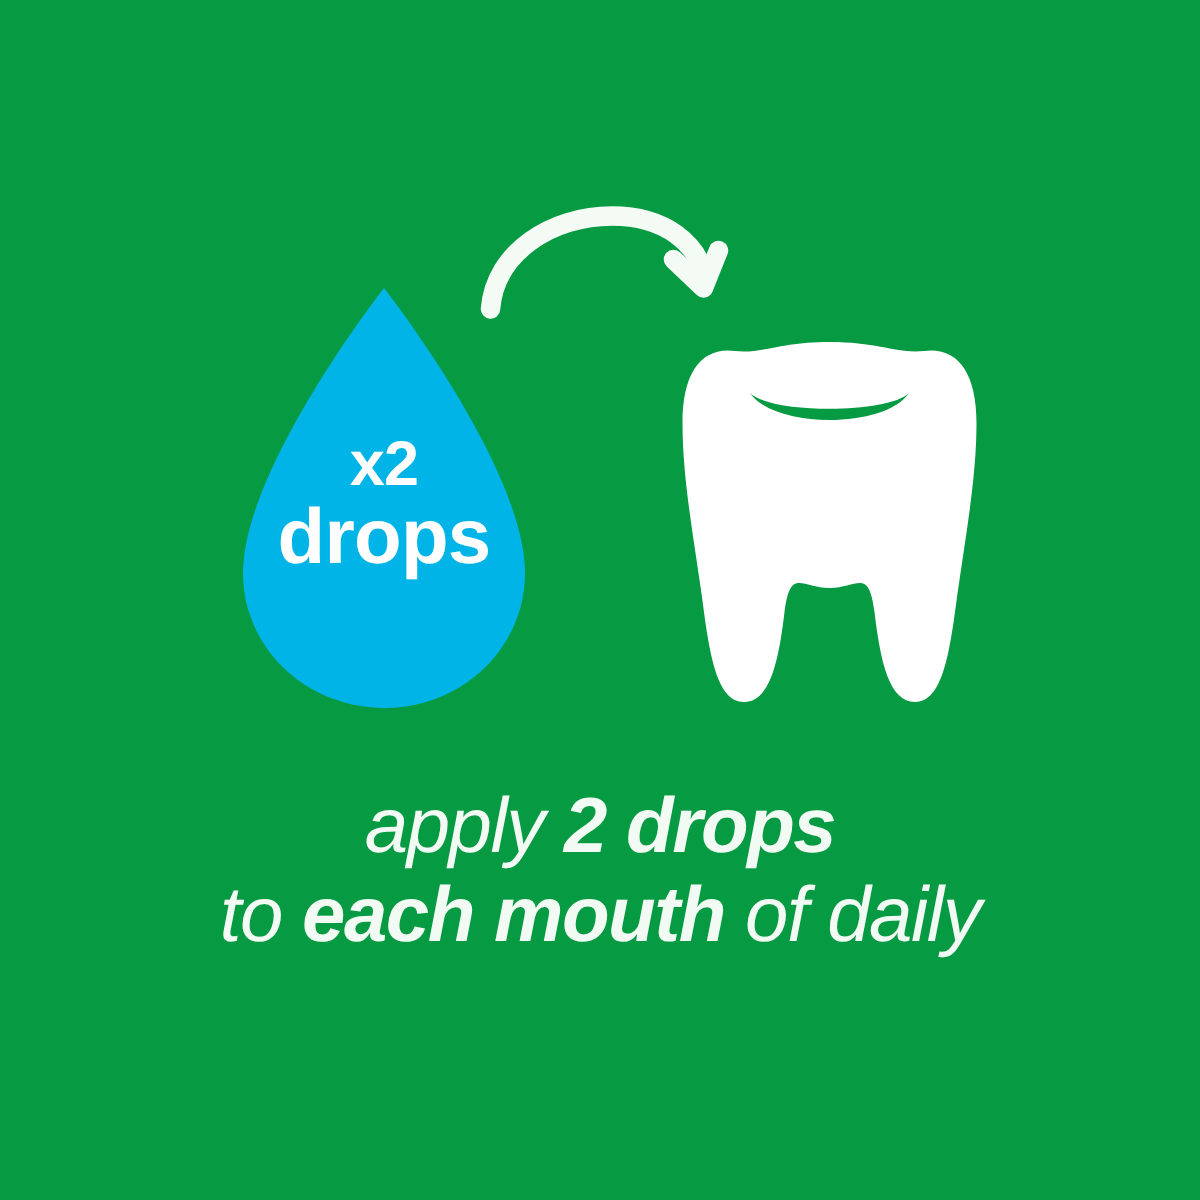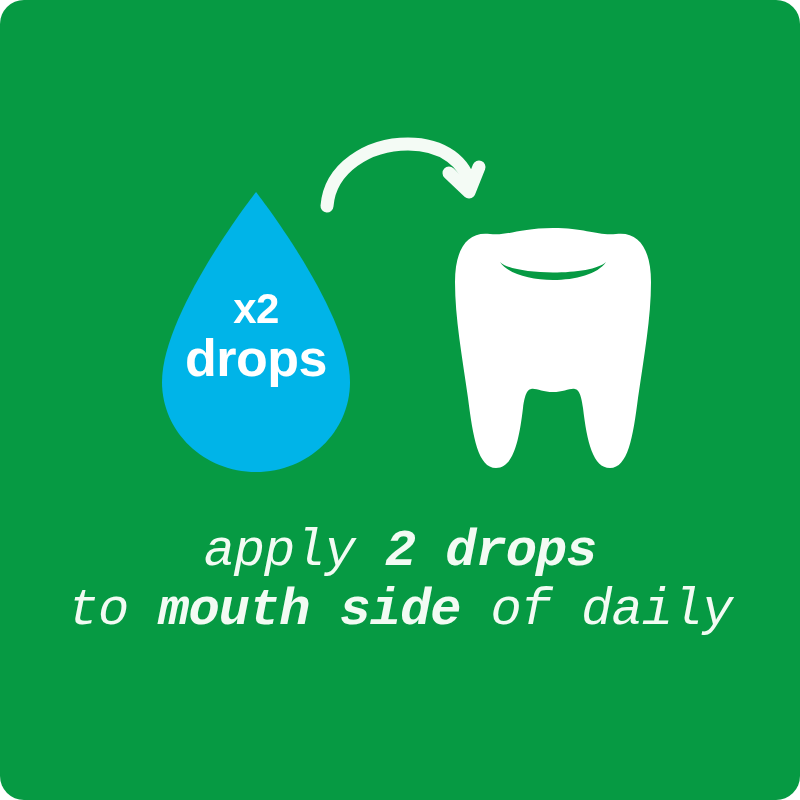--- a/index.html
+++ b/index.html
@@ -44,42 +44,42 @@
     font-size: 52px;
     margin-top: 2px;
   }
   .caption {
     position: absolute;
     left: 0;
     top: 522px;
     width: 800px;
     text-align: center;
     color: #F2FBF3;
-    font-family: Liberation Mono, monospace;
+    font-family: Liberation Sans, sans-serif;
     font-style: italic;
     font-size: 52px;
     line-height: 59px;
     letter-spacing: -1px;
     user-select: none;
   }
   .caption .cap-line {
     display: block;
     white-space: nowrap;
   }
   .caption .lt {
     font-weight: normal;
   }
   .caption .bd {
     font-weight: bold;
   }
 </style>
 </head>
 <body>
 
-<div id="canvas" style="background: rgb(6, 154, 67); border-radius: 24px;">
+<div id="canvas" style="background: rgb(6, 154, 67);">
 
   <svg class="graphic-layer" viewBox="0 0 800 800" xmlns="http://www.w3.org/2000/svg">
 
     <g>
       <path d="M 327 206
                C 330 168, 368 144, 408 144
                C 444 144, 466 163, 470 186" fill="none" stroke="#F4FBF5" stroke-width="13" stroke-linecap="round"></path>
       <path d="M 449 173 L 469 192 L 479 167" fill="none" stroke="#F4FBF5" stroke-width="13" stroke-linecap="round" stroke-linejoin="round"></path>
     </g>
 
@@ -113,16 +113,16 @@
 
   </svg>
 
   <div class="drop-label">
     <span class="line-x2">x2</span>
     <span class="line-drops">drops</span>
   </div>
 
   <div class="caption">
     <span class="cap-line"><span class="lt">apply </span><span class="bd">2 drops</span></span>
-    <span class="cap-line"><span class="lt">to </span><span class="bd">mouth side</span><span class="lt"> of daily</span></span>
+    <span class="cap-line"><span class="lt">to </span><span class="bd">each mouth</span><span class="lt"> of daily</span></span>
   </div>
 
 </div>
 
 </body></html>

